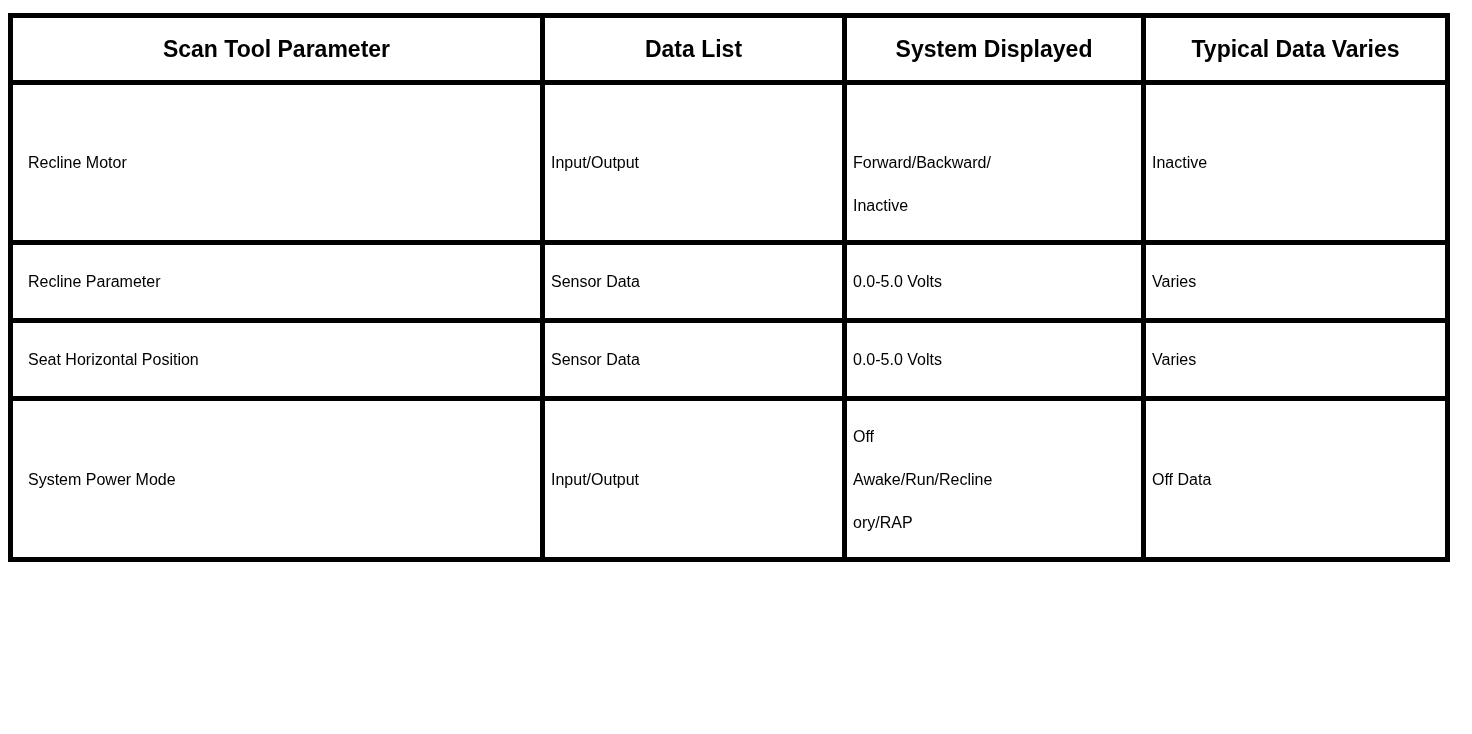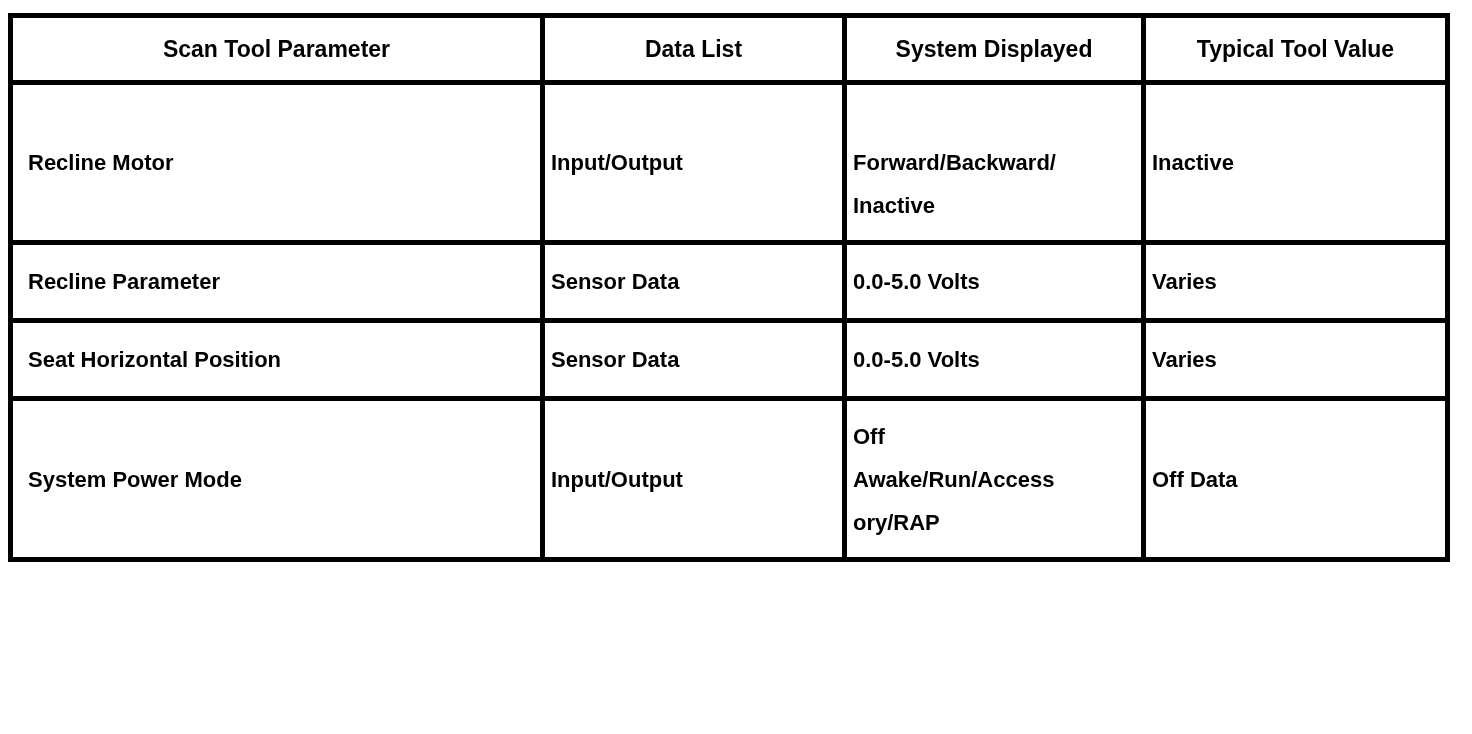--- a/index.html
+++ b/index.html
@@ -30,22 +30,22 @@
     overflow: hidden;
   }
   th {
     font-size: 23px;
     font-weight: bold;
     text-align: center;
     height: 67px;
     padding: 0 6px;
   }
   td {
-    font-size: 22px;
-    font-weight: bold;
+    font-size: 16px;
+    font-weight: normal;
     line-height: 43px;
     padding: 0 6px;
   }
   td.param-cell {
     text-align: left;
     padding-left: 15px;
   }
   td.center-cell {
     text-align: left;
   }
@@ -64,21 +64,21 @@
       <col style="width:532px">
       <col style="width:302px">
       <col style="width:299px">
       <col style="width:304px">
     </colgroup>
     <thead>
       <tr>
         <th>Scan Tool Parameter</th>
         <th>Data List</th>
         <th>System Displayed</th>
-        <th>Typical Tool Value</th>
+        <th>Typical Data Varies</th>
       </tr>
     </thead>
     <tbody>
       <tr class="row-tall">
         <td class="param-cell">Recline Motor</td>
         <td class="center-cell">Input/Output</td>
         <td class="center-cell units-offset">
           <span class="line">Forward/Backward/</span>
           <span class="line">Inactive</span>
         </td>
@@ -98,20 +98,20 @@
         <td class="center-cell">
           <span class="line">0.0-5.0 Volts</span>
         </td>
         <td class="center-cell">Varies</td>
       </tr>
       <tr class="row-last">
         <td class="param-cell">System Power Mode</td>
         <td class="center-cell">Input/Output</td>
         <td class="center-cell">
           <span class="line">Off</span>
-          <span class="line">Awake/Run/Access</span>
+          <span class="line">Awake/Run/Recline</span>
           <span class="line">ory/RAP</span>
         </td>
         <td class="center-cell">Off Data</td>
       </tr>
     </tbody>
   </table>
 </div>
 
 </body></html>

